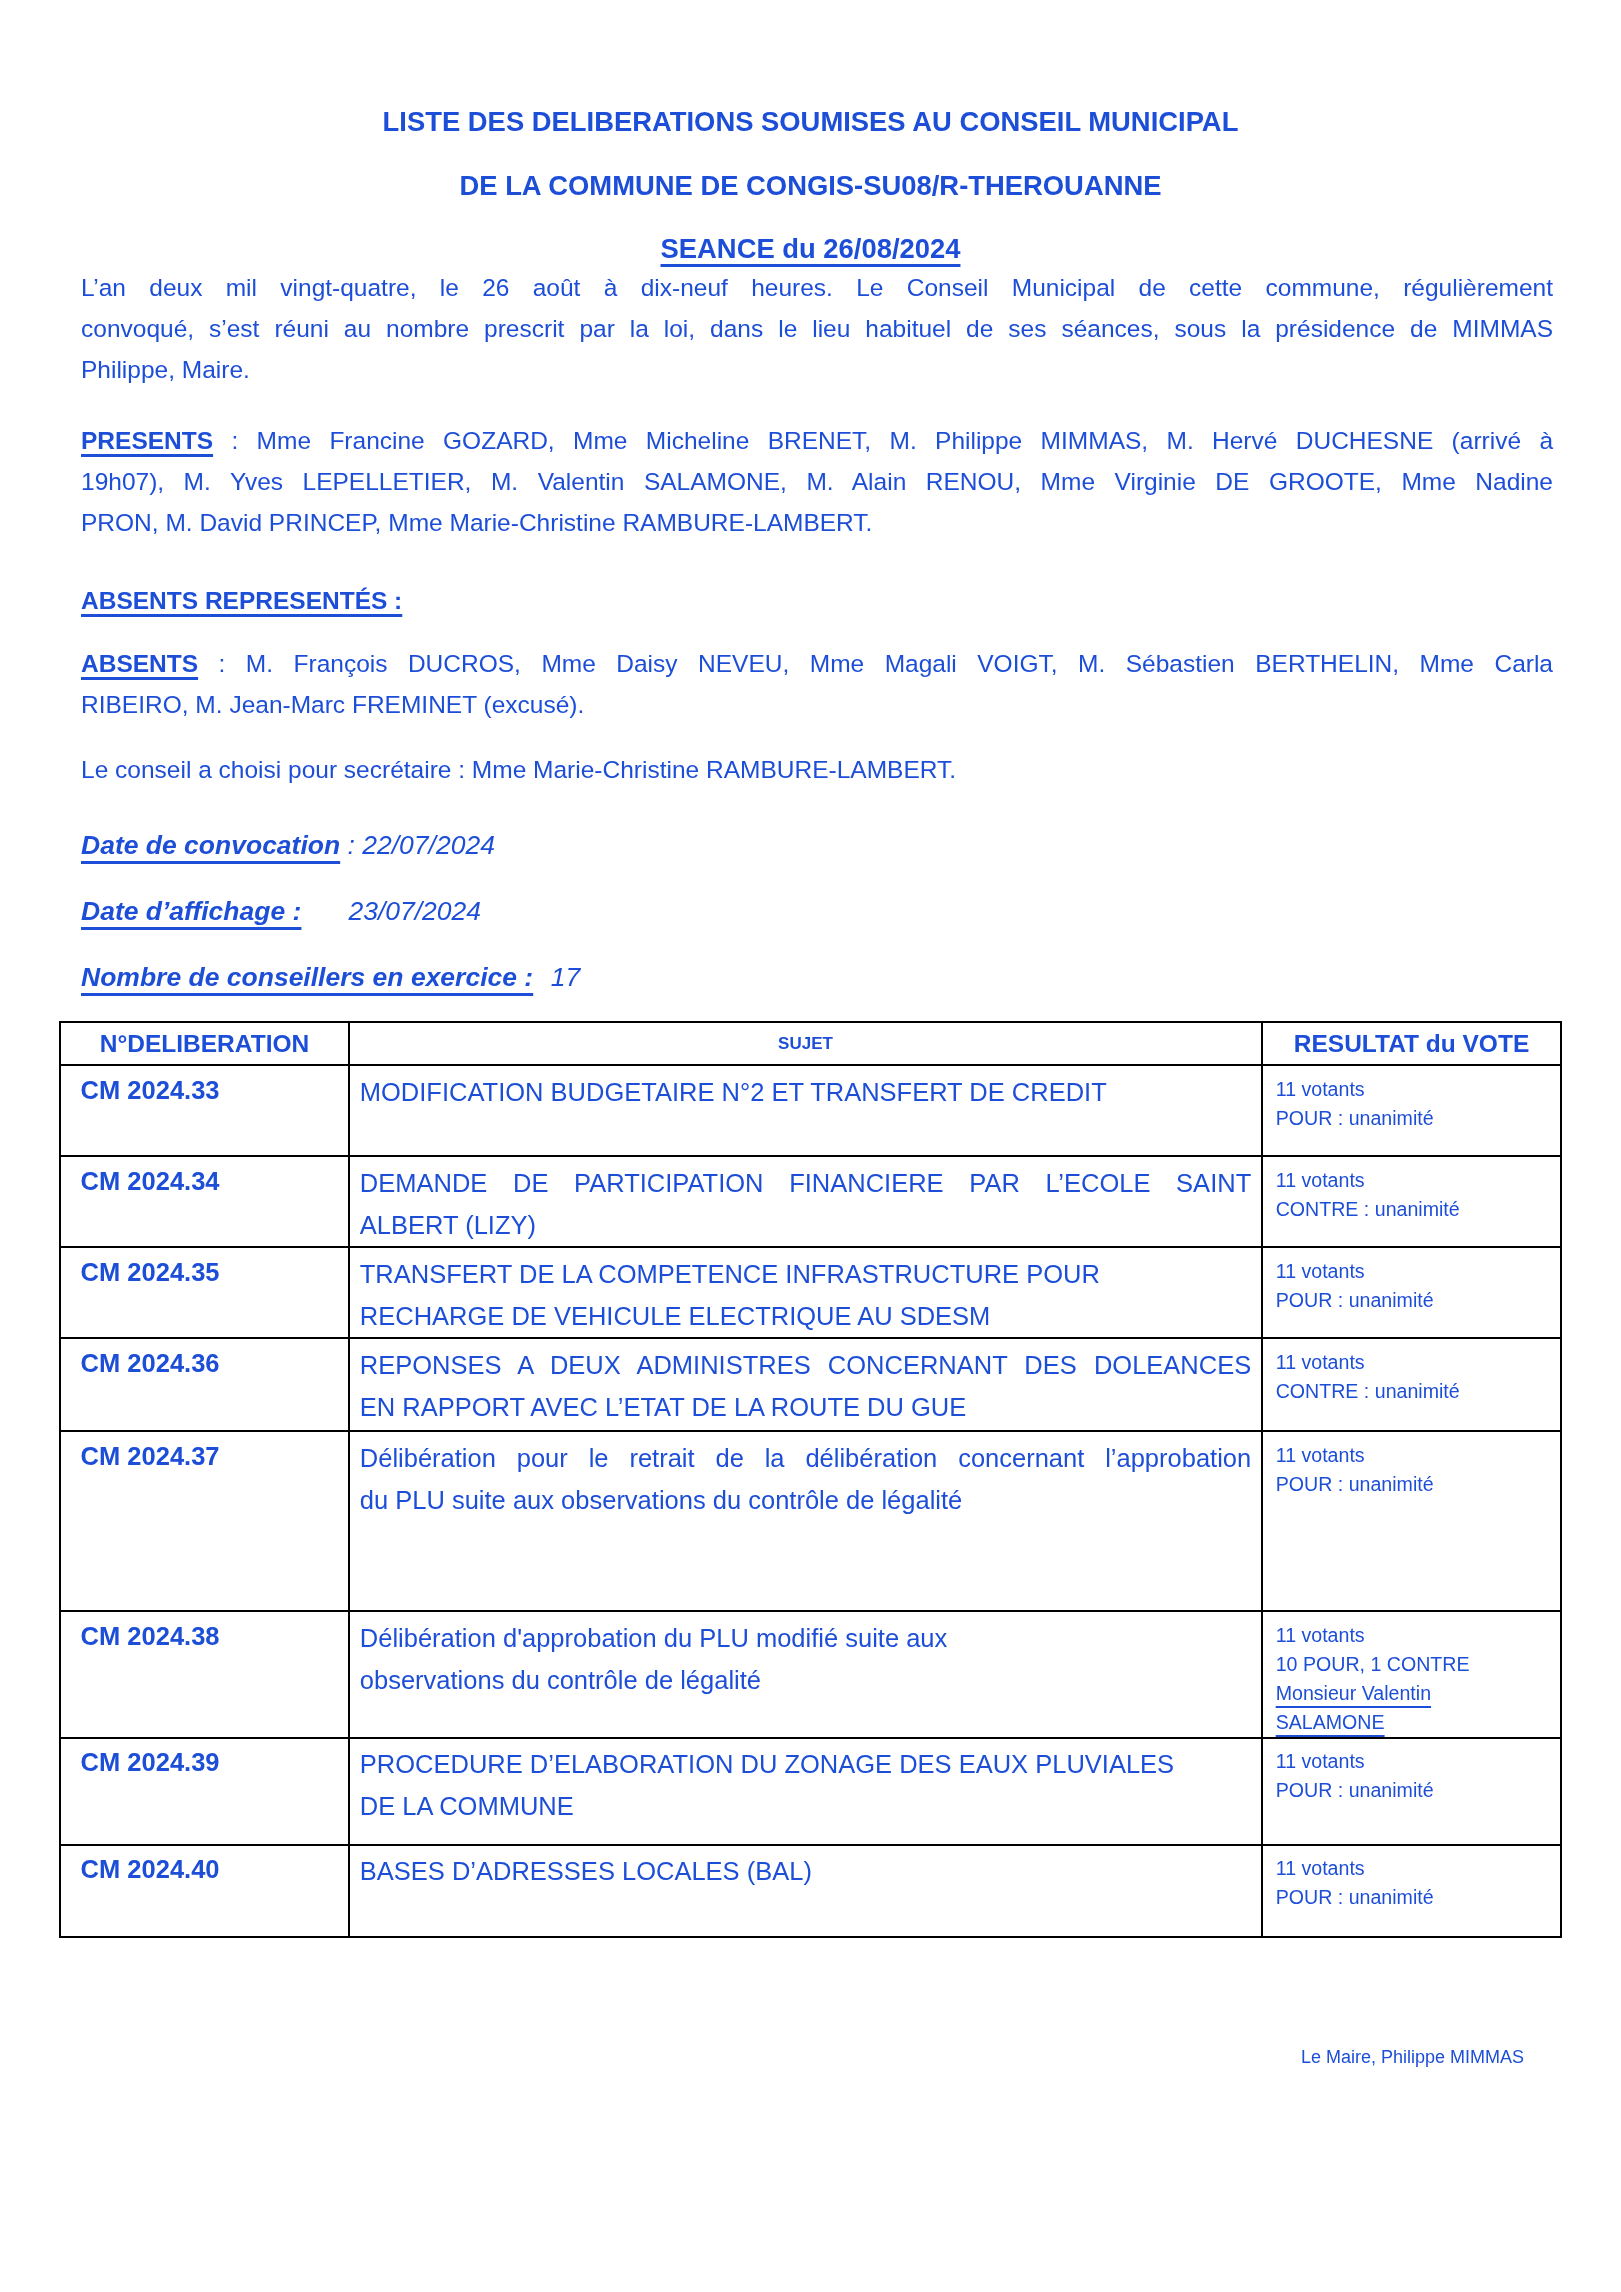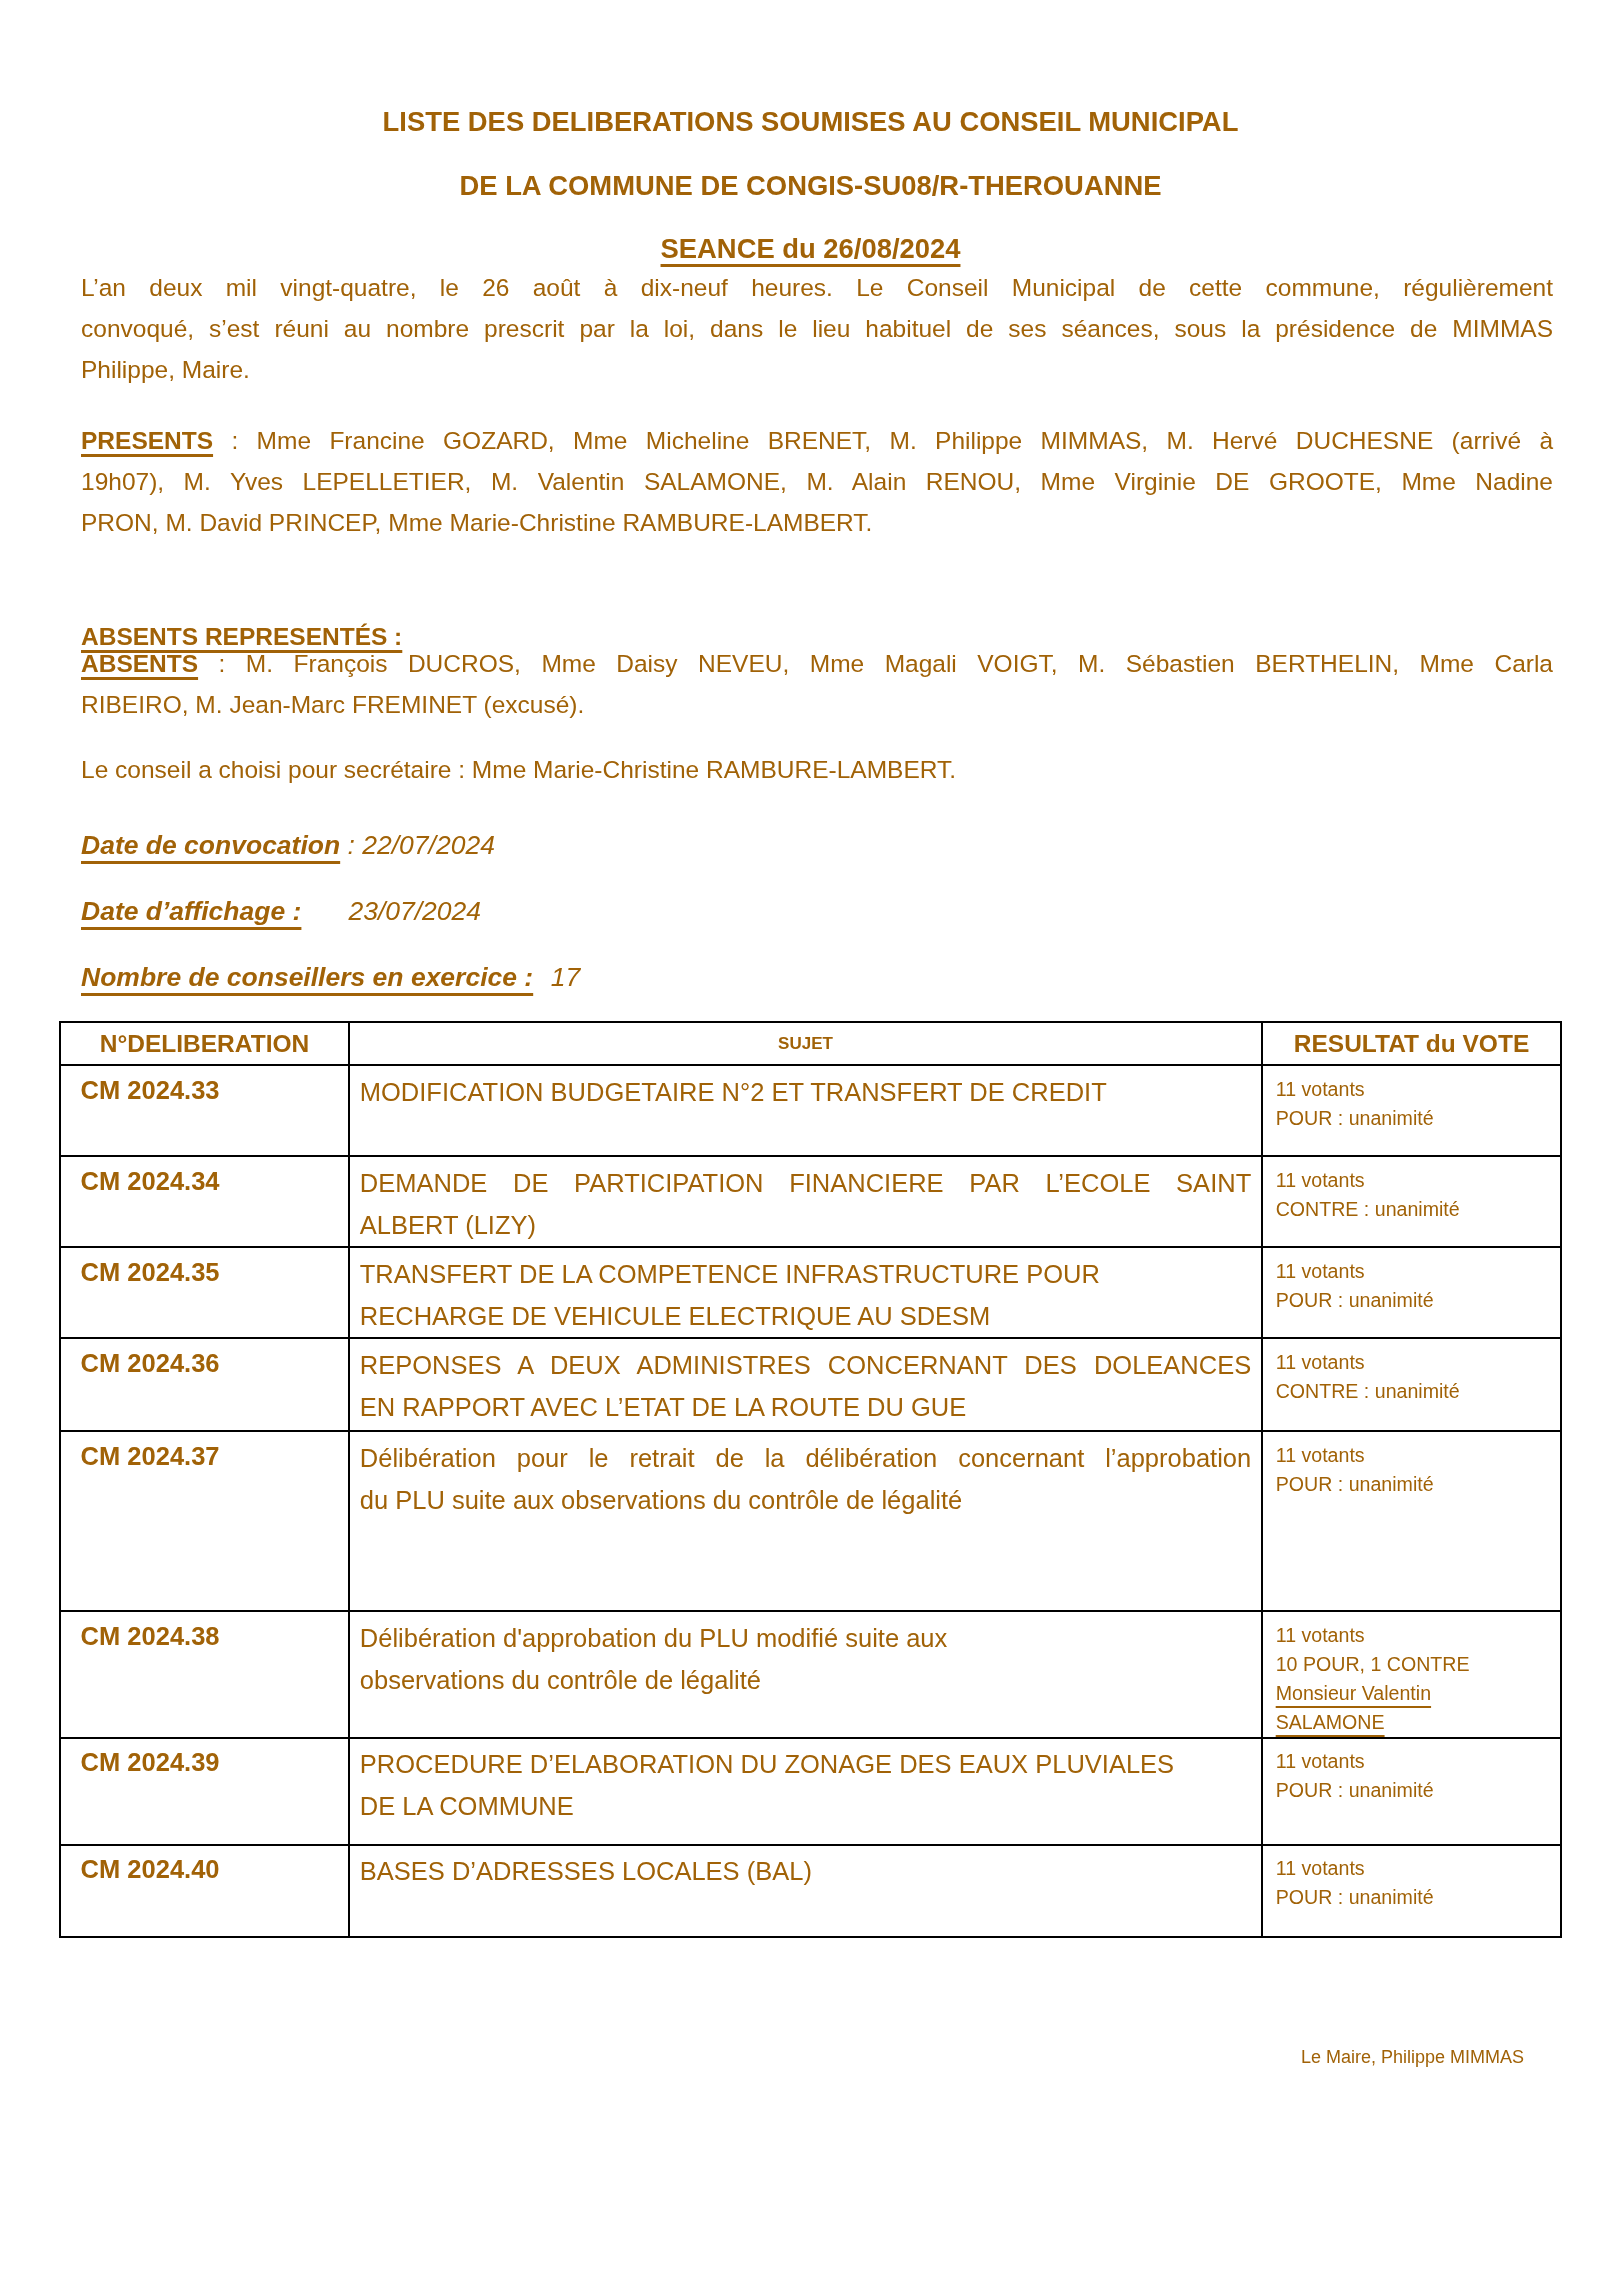--- a/index.html
+++ b/index.html
@@ -1,18 +1,18 @@
 <!DOCTYPE html>
 <html><head>
 <meta charset="utf-8">
 <style>
   html,body { margin:0; padding:0; background:#e8e8e8; }
   .page {
     position:relative; width:1621px; height:2293px; background:#ffffff;
-    font-family:"Liberation Sans", sans-serif; color:#a16207; overflow:hidden;
+    font-family:"Liberation Sans", sans-serif; color:#1d4ed8; overflow:hidden;
     margin:0 auto;
   }
   
   .title-line {
     position:absolute; left:0; width:100%; text-align:center;
     font-weight:bold; font-size:27.4px; line-height:43px; white-space:nowrap;
   }
   .underline-3 { text-decoration:underline; text-decoration-thickness:2.9px; text-underline-offset:5.9px; }
   
   .block {
@@ -97,21 +97,21 @@
   </div>
 
   <div class="block" style="top:420px">
     <div class="pline just"><span class="lbl">PRESENTS</span><span> : </span><span>Mme Francine GOZARD, Mme Micheline BRENET, M. Philippe MIMMAS, M. Hervé DUCHESNE (arrivé à</span></div>
     <div class="sublines" data-lines="presents.lines">
         <div class="pline">19h07), M. Yves LEPELLETIER, M. Valentin SALAMONE, M. Alain RENOU, Mme Virginie DE GROOTE, Mme Nadine</div>
         <div class="pline">PRON, M. David PRINCEP, Mme Marie-Christine RAMBURE-LAMBERT.</div>
       </div>
   </div>
 
-  <div class="block" style="top:616px">
+  <div class="block" style="top:580px">
     <div class="pline"><span class="lbl">ABSENTS REPRESENTÉS :</span></div>
   </div>
 
   <div class="block" style="top:643px">
     <div class="pline just"><span class="lbl">ABSENTS</span><span> : </span><span>M. François DUCROS, Mme Daisy NEVEU, Mme Magali VOIGT, M. Sébastien BERTHELIN, Mme Carla</span></div>
     <div class="sublines" data-lines="absents.lines">
         <div class="pline">RIBEIRO, M. Jean-Marc FREMINET (excusé).</div>
       </div>
   </div>
 

